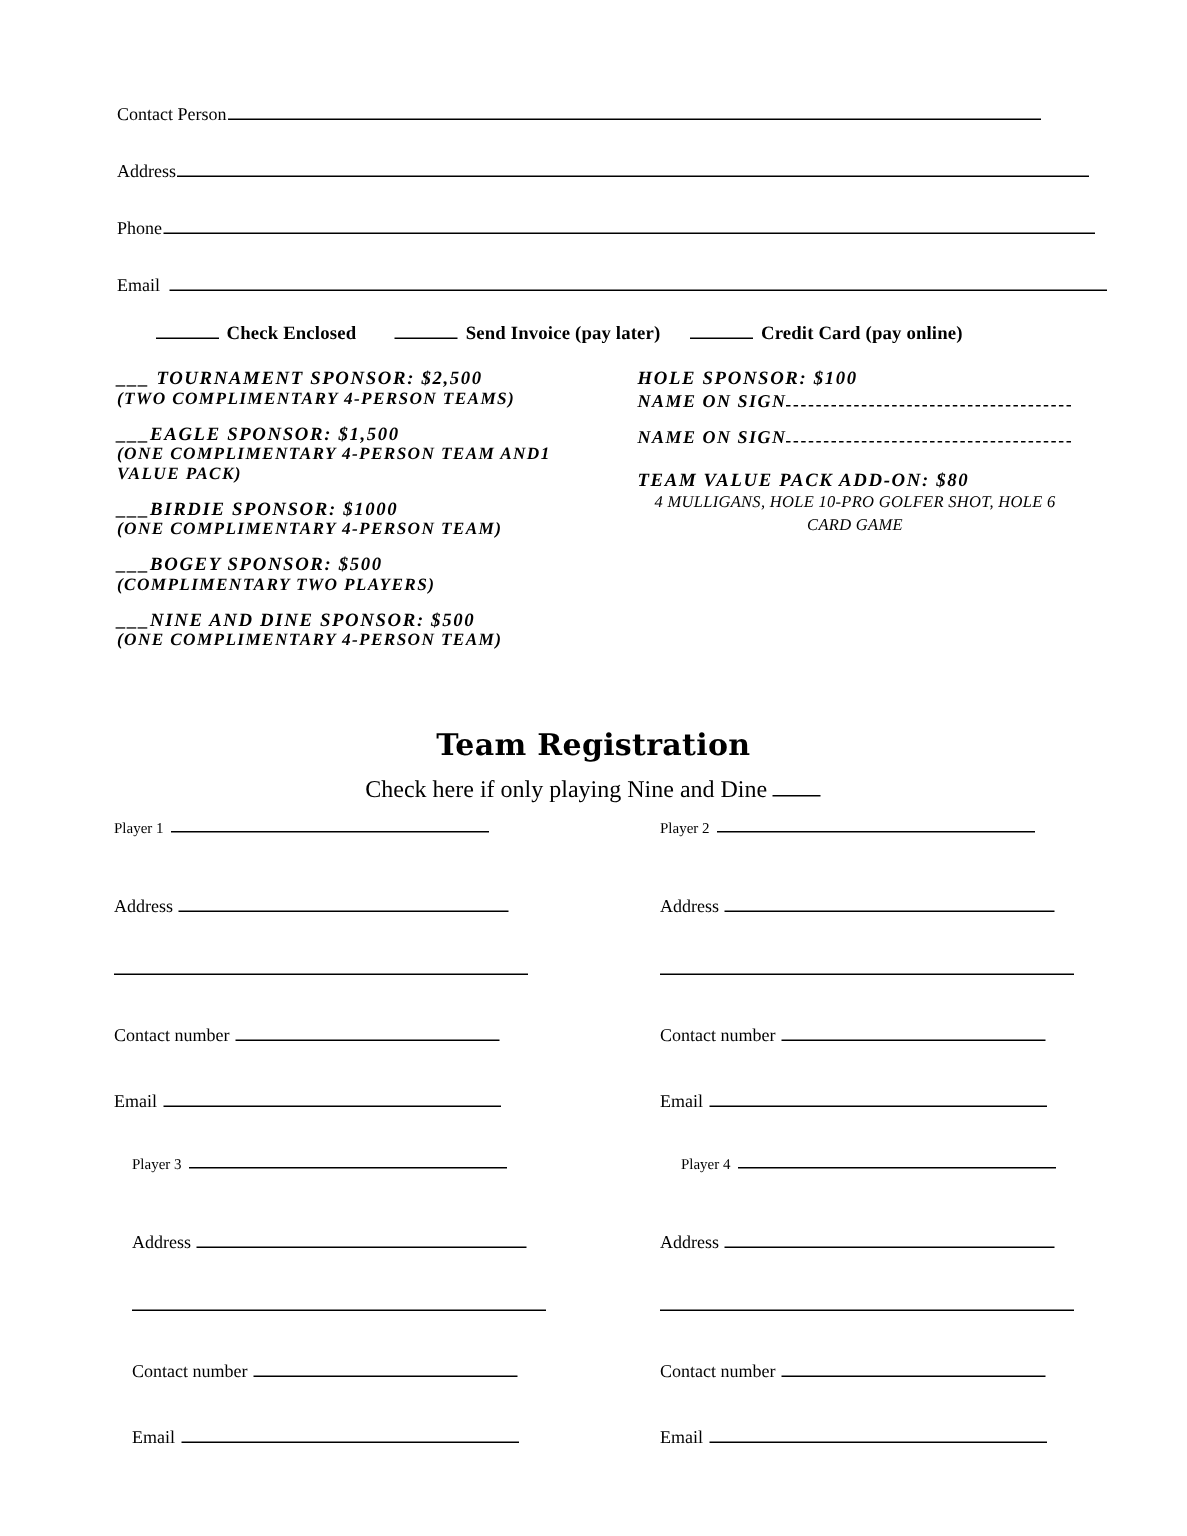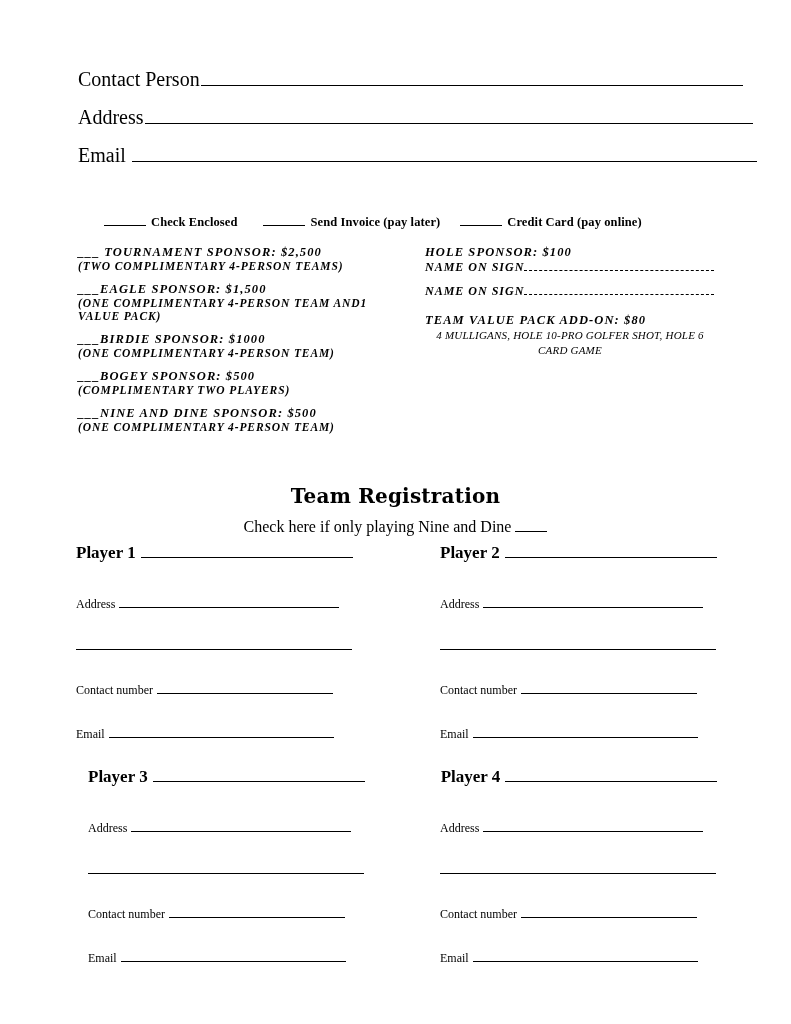--- a/index.html
+++ b/index.html
@@ -27,21 +27,21 @@
   
   .contact-block {
     position: absolute;
     left: 78px;
     top: 68px;
     width: 640px;
   }
   .contact-row {
     position: relative;
     height: 38px;
-    font-size: 20px;
+    font-size: 12px;
     white-space: nowrap;
   }
   .contact-row .lbl {
     display: inline-block;
     vertical-align: baseline;
   }
   .contact-row .rule {
     display: inline-block;
     vertical-align: baseline;
     border-bottom: 1px solid #000;
@@ -176,22 +176,22 @@
   .player-block {
     position: absolute;
     width: 278px;
   }
   .p1 { left: 0px;   top: 0px;   }
   .p2 { left: 364px; top: 0px;   }
   .p3 { left: 0px;   top: 224px; margin-left: 12px; }
   .p4 { left: 364px; top: 224px; text-align: center; }
 
   .p-head {
-    font-size: 17px;
-    font-weight: bold;
+    font-size: 10px;
+    font-weight: normal;
     white-space: nowrap;
     height: 22px;
   }
   .p-head .rule {
     display: inline-block;
     border-bottom: 1px solid #000;
     width: 212px;
     height: 11px;
     margin-left: 5px;
   }
@@ -220,20 +220,23 @@
 
 <div class="page">
 
   <div class="contact-block">
     <div class="contact-row r-contact">
       <span class="lbl">Contact Person</span><span class="rule"></span>
     </div>
     <div class="contact-row r-address">
       <span class="lbl">Address</span><span class="rule"></span>
     </div>
+    <div class="contact-row r-phone">
+      <span class="lbl">Phone</span><span class="rule"></span>
+    </div>
     <div class="contact-row r-email">
       <span class="lbl">Email</span><span class="rule"></span>
     </div>
   </div>
 
   <div class="payment-line">
     <span class="gap-a"></span><span class="seg"><span class="blank"></span><span>Check Enclosed</span></span><span class="gap-a"></span><span class="seg"><span class="blank"></span><span>Send Invoice (pay later)</span></span><span class="gap-b"></span><span class="seg"><span class="blank"></span><span>Credit Card (pay online)</span></span>
   </div>
 
   <div class="sponsors">

